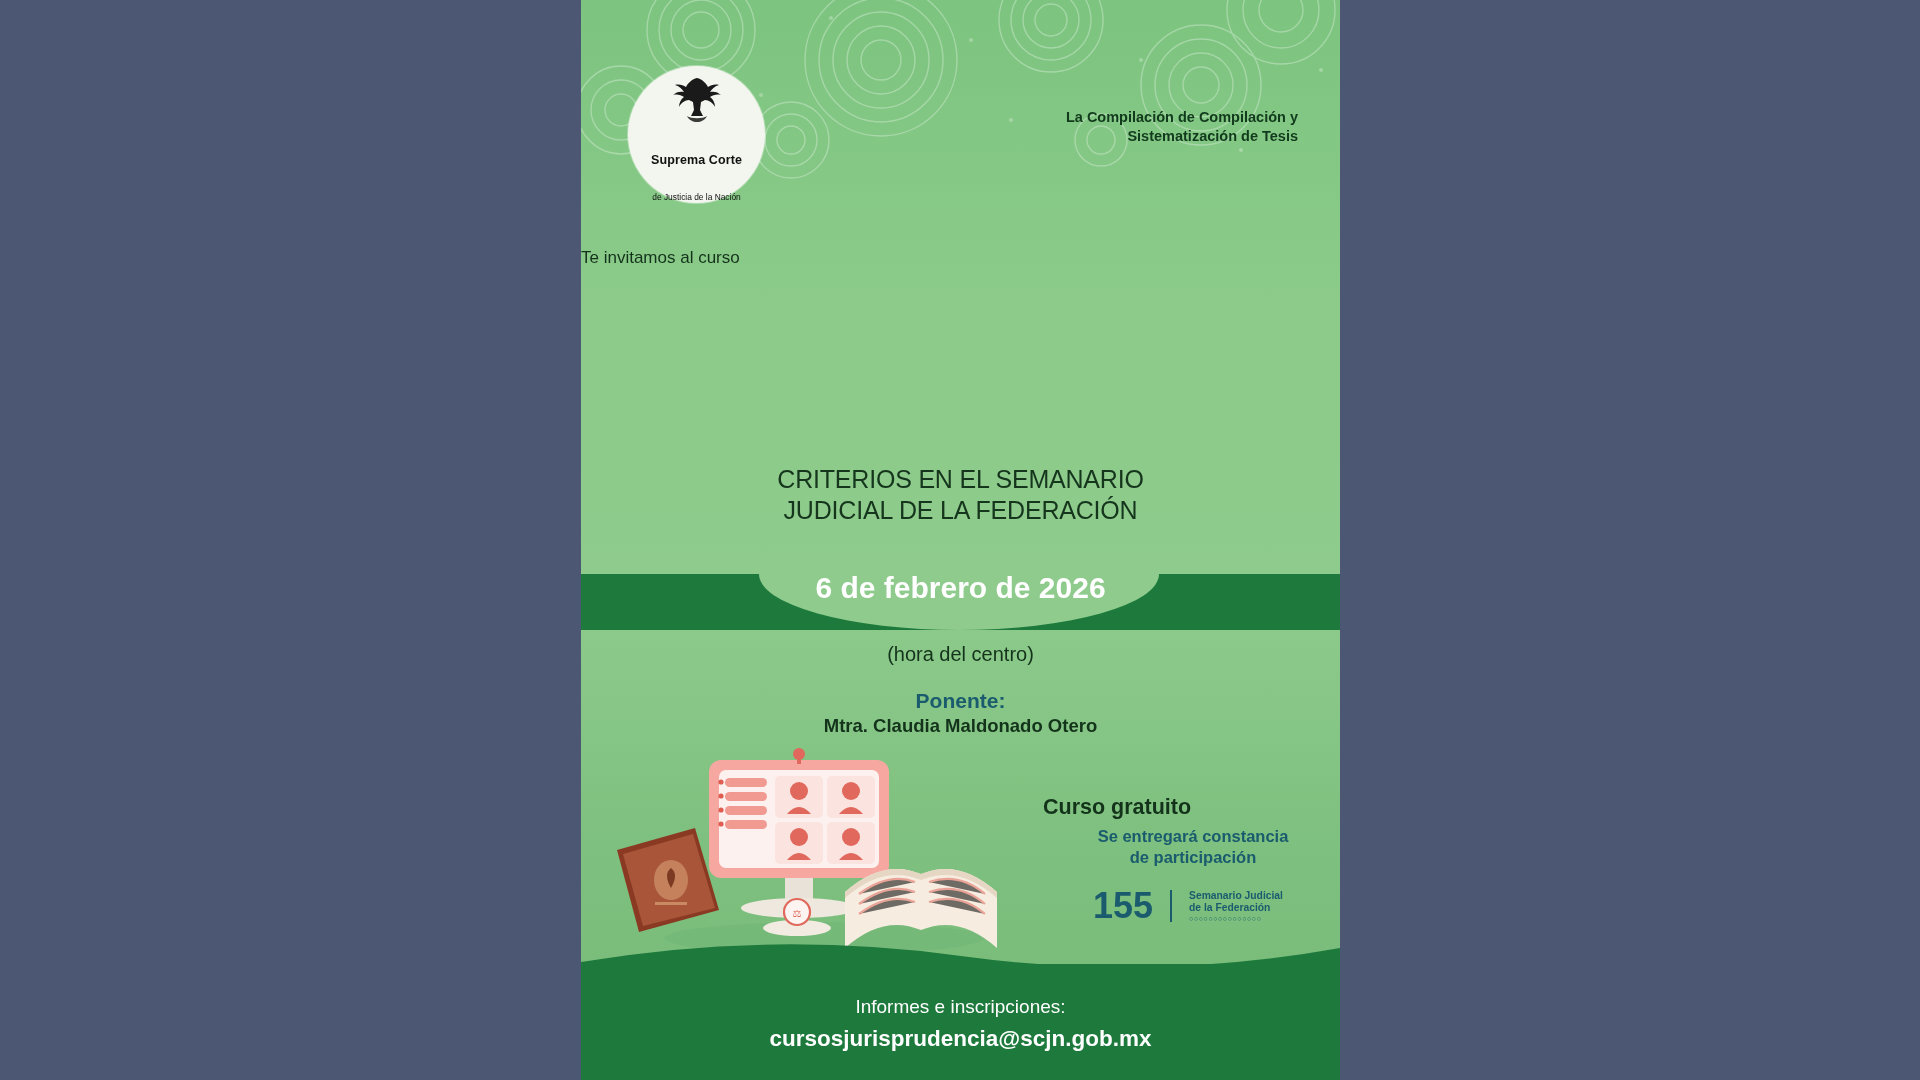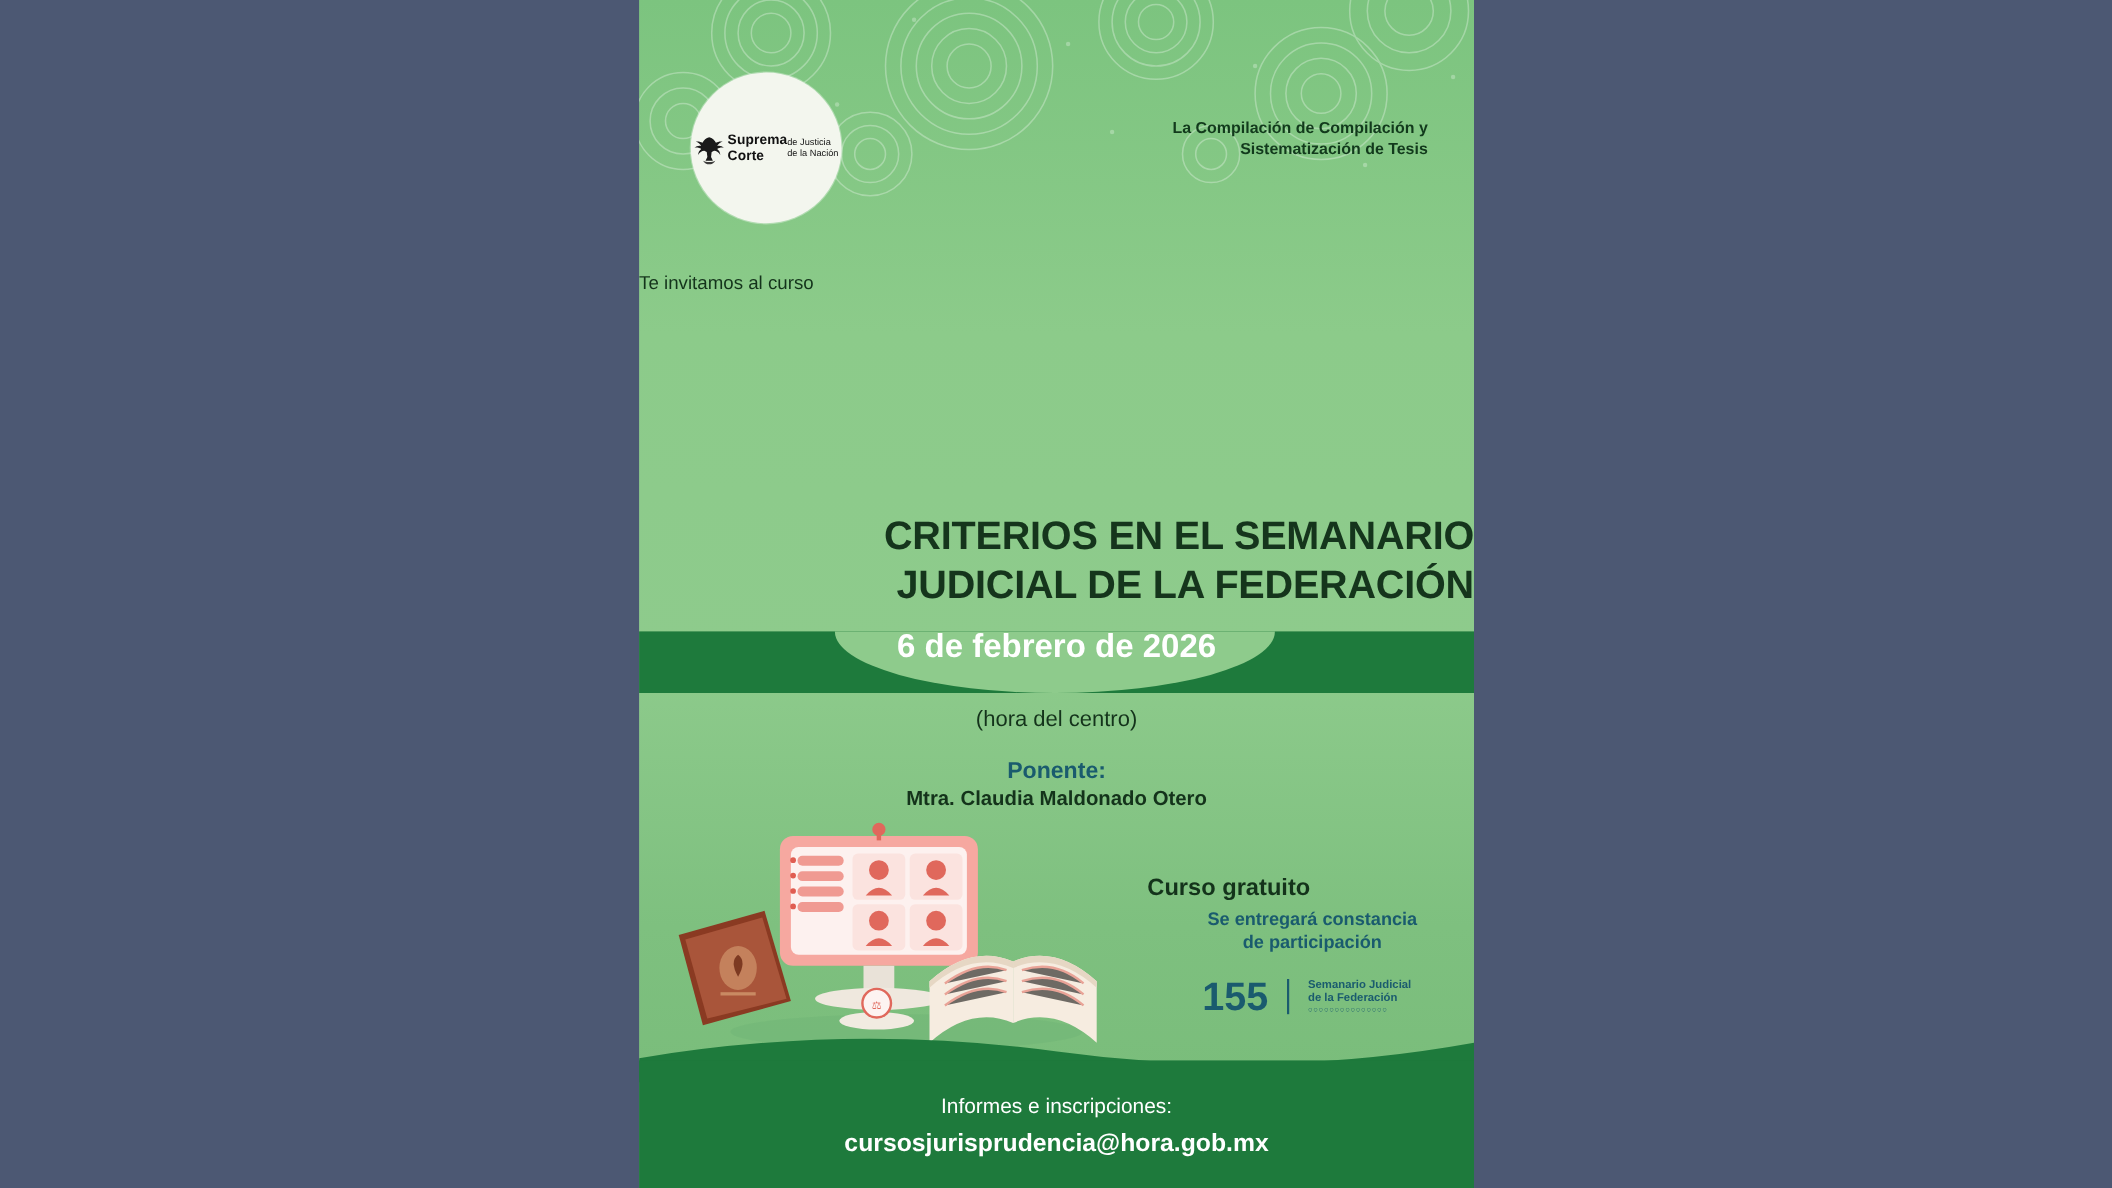--- a/index.html
+++ b/index.html
@@ -43,21 +43,21 @@
   
   .seal {
     position: absolute;
     left: 47px;
     top: 66px;
     width: 137px;
     height: 137px;
     border-radius: 50%;
     background: #f3f6ee;
     display: flex;
-    flex-direction: row;
+    flex-direction: column;
     align-items: center;
     justify-content: space-between;
     box-shadow: 0 0 0 1px rgba(255,255,255,0.35);
   }
   .seal .eagle {
     width: 60px;
     height: 52px;
     margin-top: 6px;
     margin-bottom: 3px;
   }
@@ -106,24 +106,24 @@
     line-height: .99;
     letter-spacing: -.6px;
     text-shadow: 0 1px 2px rgba(0,0,0,.07);
   }
   .title .l2 { display:block; }
 
   .subtitle {
     position: absolute;
     left: 0; right: 0;
     top: 464px;
-    text-align: right;
+    text-align: center;
     color: #15351c;
-    font-weight: bold;
-    font-size: 36px;
+    font-weight: normal;
+    font-size: 25px;
     line-height: 1.25;
     letter-spacing: -.2px;
   }
 
   
   .date-band {
     position: absolute;
     left: 0;
     top: 574px;
     width: 759px;
@@ -450,16 +450,16 @@
         <div class="txt">de la Federación</div>
         <div class="dots">○○○○○○○○○○○○○○○</div>
       </div>
     </div>
 
     <svg class="wave" viewBox="0 0 759 46" preserveAspectRatio="none">
       <path d="M0 46 L0 24 Q190 -8 380 18 Q570 44 759 10 L759 46 Z" fill="#1e7a3c"></path>
     </svg>
     <div class="footer"></div>
     <div class="footer-line1">Informes e inscripciones:</div>
-    <div class="footer-line2">cursosjurisprudencia@hora.gob.mx</div>
+    <div class="footer-line2">cursosjurisprudencia@scjn.gob.mx</div>
 
   </div>
 </div>
 
 </body></html>

